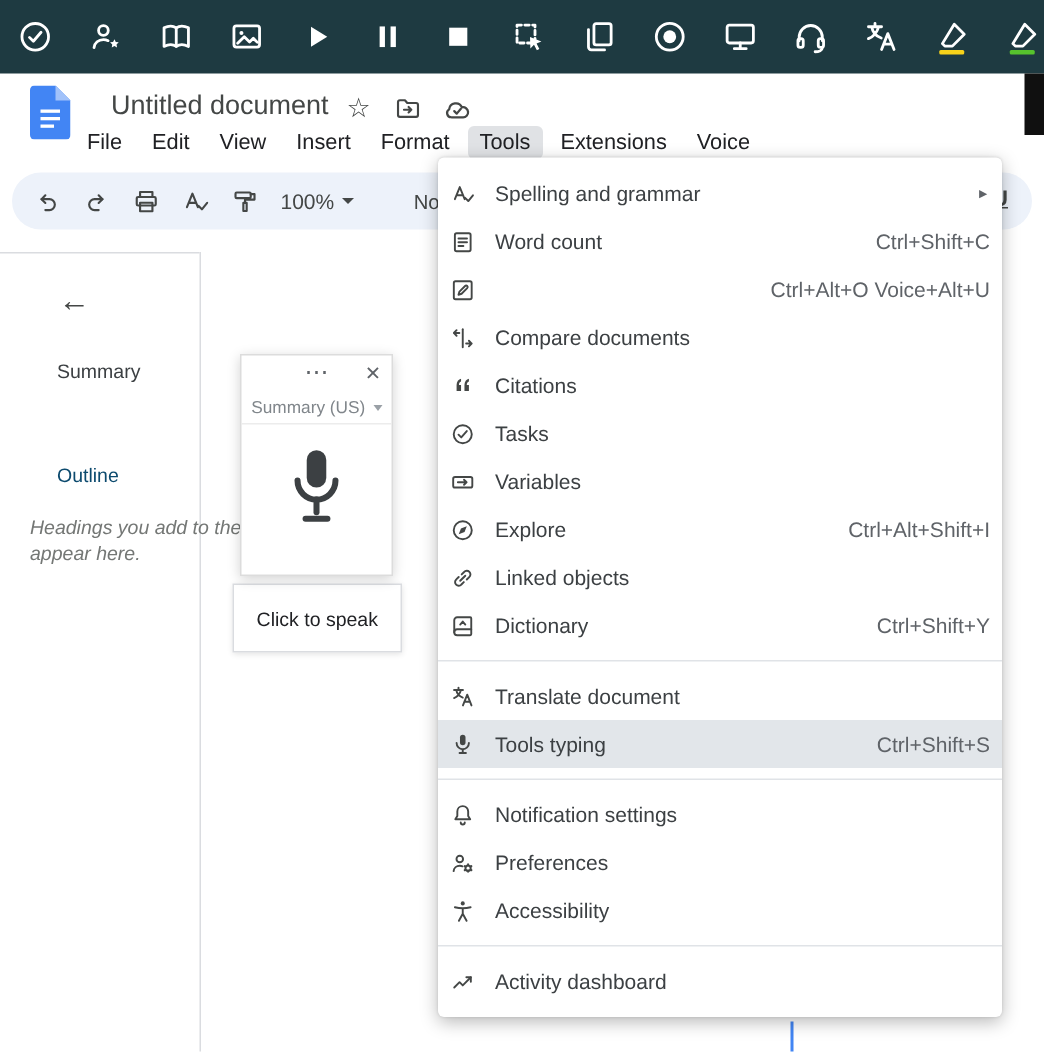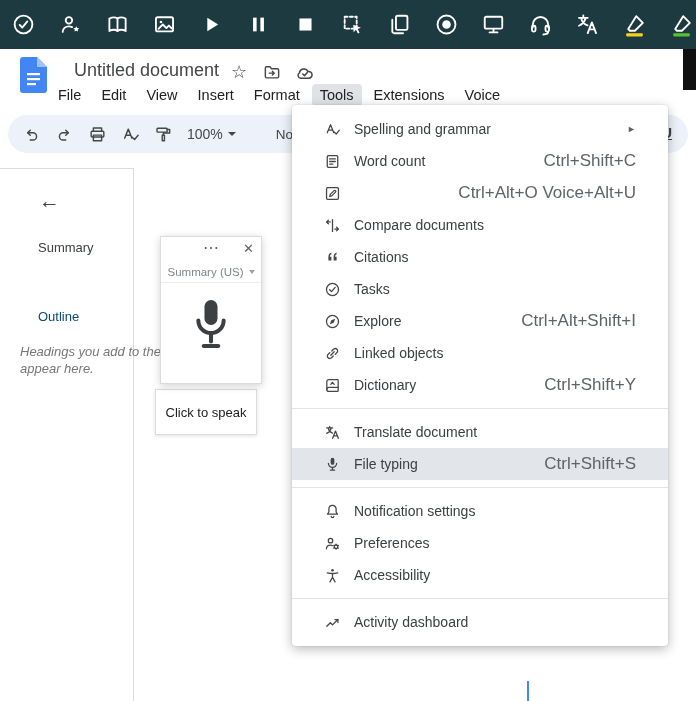--- a/index.html
+++ b/index.html
@@ -50,33 +50,33 @@
   
   .voice-widget{position:absolute;left:160px;top:236px;width:102px;height:148px;background:#fff;
     border:1px solid #dcdcdc;box-shadow:0 2px 8px rgba(0,0,0,.18);box-sizing:border-box;z-index:6;}
   .vw-dots{position:absolute;left:42px;top:1px;font-size:16px;color:#5f6368;letter-spacing:1px;cursor:pointer;}
   .vw-close{position:absolute;right:7px;top:4px;font-size:13px;color:#5f6368;cursor:pointer;}
   .vw-lang{position:absolute;left:0;top:25px;width:100%;height:21px;display:flex;align-items:center;justify-content:center;gap:5px;
     font-size:11.5px;color:#80868b;border-bottom:1px solid #ececec;cursor:pointer;box-sizing:border-box;}
   .vw-lang .caret{border-top-color:#9aa0a6;border-left-width:3.5px;border-right-width:3.5px;border-top-width:4px;}
   .vw-mic{position:absolute;left:0;top:47px;width:100%;display:flex;justify-content:center;padding-top:11px;cursor:pointer;}
   .vw-mic svg{width:46px;height:60px;color:#3c4043;}
-  .speak-tooltip{position:absolute;left:155px;top:389px;width:102px;height:46px;background:#fff;border:1px solid #dadce0;
+  .speak-tooltip{position:absolute;left:155px;top:389px;width:113px;height:46px;background:#fff;border:1px solid #dadce0;
     box-shadow:0 1px 4px rgba(0,0,0,.12);display:flex;align-items:center;justify-content:center;
     font-size:13px;color:#202124;box-sizing:border-box;z-index:5;}
   
   .tools-menu{position:absolute;left:292px;top:105px;width:376px;background:#fff;border-radius:4px;
     box-shadow:0 3px 12px rgba(0,0,0,.28),0 0 2px rgba(0,0,0,.12);padding:8px 0;box-sizing:border-box;z-index:10;}
-  .menu-row{height:32px;display:flex;align-items:center;padding:0 32px;font-size:14px;color:#3c4043;cursor:pointer;}
+  .menu-row{height:32px;display:flex;align-items:center;padding:0 8px;font-size:14px;color:#3c4043;cursor:pointer;}
   .menu-row.hl{background:var(--menu-item-highlight);}
   .menu-row .mi{width:17px;height:17px;margin-right:13px;color:#444746;flex:0 0 auto;}
   .menu-row .mi svg{width:100%;height:100%;}
   .menu-row .ml{white-space:nowrap;}
   .menu-row .sp{flex:1;}
-  .menu-row .ms{font-size:17px;color:#5f6368;white-space:nowrap;}
+  .menu-row .ms{font-size:14px;color:#5f6368;white-space:nowrap;}
   .menu-row .arr{font-size:9px;color:#5f6368;margin-left:8px;}
   .menu-sep{height:1px;background:#e0e3e7;margin:7px 0;}
 </style>
 </head>
 <body>
 
 <div class="topbar">
     <div class="top-icon">
       <svg viewBox="0 0 24 24" fill="none" stroke="currentColor" stroke-width="1.8" stroke-linecap="round" stroke-linejoin="round">
         <circle cx="12" cy="12" r="8.5"></circle>
@@ -335,20 +335,30 @@
           <circle cx="12" cy="12" r="8.5"></circle>
           <path d="M8 12.4l2.6 2.6 5.2-6"></path>
         </svg>
       </span>
       <span class="ml">Tasks</span>
       <span class="sp"></span>
     </div>
     <div class="menu-row">
       <span class="mi">
         <svg viewBox="0 0 24 24" fill="none" stroke="currentColor" stroke-width="1.8" stroke-linecap="round" stroke-linejoin="round">
+          <rect x="3" y="7" width="18" height="10" rx="1.8"></rect>
+          <path d="M7.4 12h8.2M13.2 9.6L15.6 12l-2.4 2.4"></path>
+        </svg>
+      </span>
+      <span class="ml">Variables</span>
+      <span class="sp"></span>
+    </div>
+    <div class="menu-row">
+      <span class="mi">
+        <svg viewBox="0 0 24 24" fill="none" stroke="currentColor" stroke-width="1.8" stroke-linecap="round" stroke-linejoin="round">
           <circle cx="12" cy="12" r="8.5"></circle>
           <path d="M15.8 8.2l-2.1 5.5-5.5 2.1 2.1-5.5z" fill="currentColor" stroke="none"></path>
         </svg>
       </span>
       <span class="ml">Explore</span>
       <span class="sp"></span>
       <span class="ms">Ctrl+Alt+Shift+I</span>
     </div>
     <div class="menu-row">
       <span class="mi">
@@ -384,21 +394,21 @@
       <span class="ml">Translate document</span>
       <span class="sp"></span>
     </div>
     <div class="menu-row hl">
       <span class="mi">
         <svg viewBox="0 0 24 24" fill="none" stroke="currentColor" stroke-width="1.8" stroke-linecap="round" stroke-linejoin="round">
           <rect x="9.4" y="2.6" width="5.2" height="9.8" rx="2.6" fill="currentColor" stroke="none"></rect>
           <path d="M6.2 10.4a5.8 5.8 0 0011.6 0M12 16.2v3.6M9 19.8h6"></path>
         </svg>
       </span>
-      <span class="ml">File typing</span>
+      <span class="ml">Tools typing</span>
       <span class="sp"></span>
       <span class="ms">Ctrl+Shift+S</span>
     </div>
     <div class="menu-sep"></div>
     <div class="menu-row">
       <span class="mi">
         <svg viewBox="0 0 24 24" fill="none" stroke="currentColor" stroke-width="1.8" stroke-linecap="round" stroke-linejoin="round">
           <path d="M12 3.4c-2.9 0-5.1 2.2-5.1 5.1v4.2L5 15.8h14l-1.9-3.1V8.5c0-2.9-2.2-5.1-5.1-5.1z"></path>
           <path d="M10.1 18.8a1.9 1.9 0 003.8 0"></path>
         </svg>

